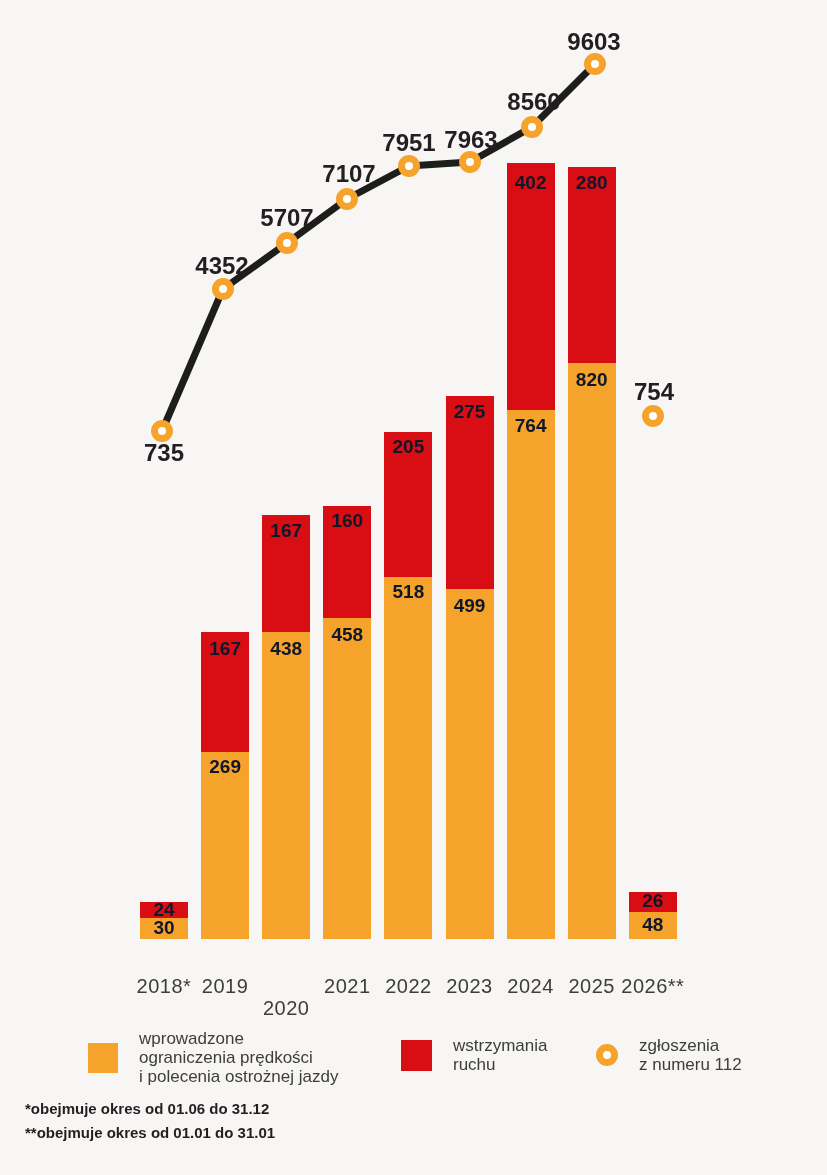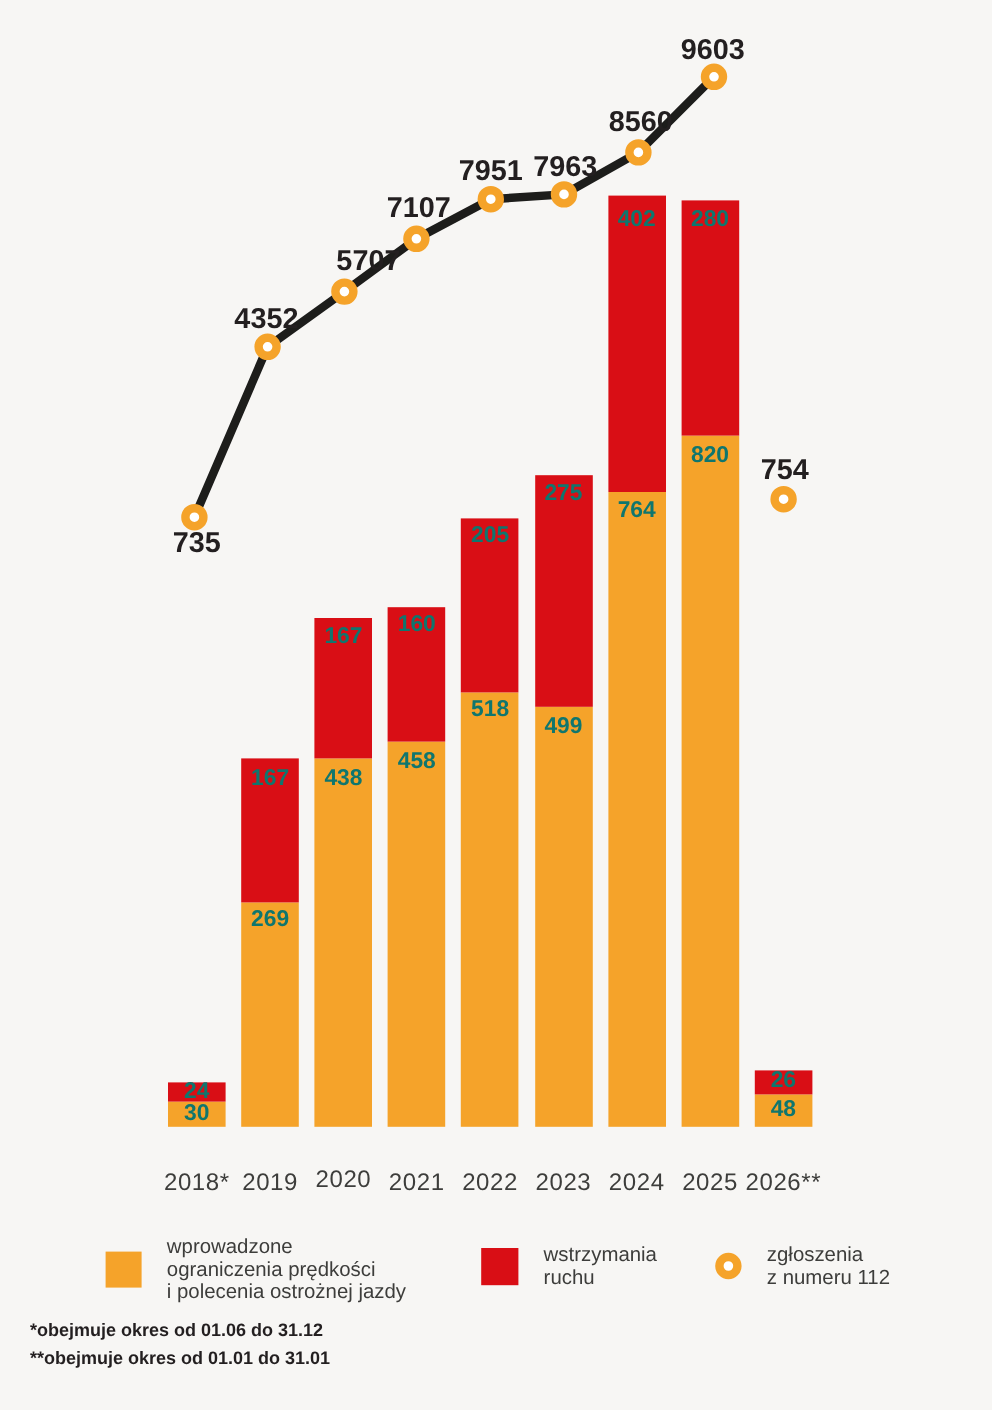--- a/index.html
+++ b/index.html
@@ -6,21 +6,21 @@
   .stage{
     position:relative;width:827px;height:1175px;margin:0 auto;
     background:#f7f6f4;overflow:hidden;
     font-family:"Liberation Sans","DejaVu Sans",sans-serif;
     color:#231f20;
   }
   .abs{position:absolute;}
   .bar-seg{position:absolute;}
   .seg-label{
     position:absolute;transform:translate(-50%,-50%);
-    font-weight:700;font-size:19px;color:#0f766e;white-space:nowrap;
+    font-weight:700;font-size:19px;color:#0f172a;white-space:nowrap;
   }
   .pt-label{
     position:absolute;transform:translate(-50%,-50%);
     font-weight:700;font-size:24px;color:#231f20;white-space:nowrap;
   }
   .year-label{
     position:absolute;transform:translate(-50%,-50%);
     font-size:20px;color:#3d3d3b;white-space:nowrap;letter-spacing:.5px;margin-top:12px;
   }
   .line-svg{position:absolute;left:0;top:0;}
@@ -53,21 +53,21 @@
       <div class="year-label" style="left: 164px; top: 974px;">2018*</div>
       <div class="bar-seg" style="left: 201.1px; top: 751.5px; width: 48px; height: 187.5px; background: rgb(245, 163, 42);"></div>
       <div class="bar-seg" style="left: 201.1px; top: 632px; width: 48px; height: 119.5px; background: rgb(217, 14, 21);"></div>
       <div class="seg-label" style="left: 225.1px; top: 767px;">269</div>
       <div class="seg-label" style="left: 225.1px; top: 649px;">167</div>
       <div class="year-label" style="left: 225.1px; top: 974px;">2019</div>
       <div class="bar-seg" style="left: 262.2px; top: 632px; width: 48px; height: 307px; background: rgb(245, 163, 42);"></div>
       <div class="bar-seg" style="left: 262.2px; top: 515px; width: 48px; height: 117px; background: rgb(217, 14, 21);"></div>
       <div class="seg-label" style="left: 286.2px; top: 649px;">438</div>
       <div class="seg-label" style="left: 286.2px; top: 531px;">167</div>
-      <div class="year-label" style="left: 286.2px; top: 972px;">2020</div>
+      <div class="year-label" style="left: 286.2px; top: 996px;">2020</div>
       <div class="bar-seg" style="left: 323.3px; top: 618px; width: 48px; height: 321px; background: rgb(245, 163, 42);"></div>
       <div class="bar-seg" style="left: 323.3px; top: 506px; width: 48px; height: 112px; background: rgb(217, 14, 21);"></div>
       <div class="seg-label" style="left: 347.3px; top: 635px;">458</div>
       <div class="seg-label" style="left: 347.3px; top: 521px;">160</div>
       <div class="year-label" style="left: 347.3px; top: 974px;">2021</div>
       <div class="bar-seg" style="left: 384.4px; top: 576.5px; width: 48px; height: 362.5px; background: rgb(245, 163, 42);"></div>
       <div class="bar-seg" style="left: 384.4px; top: 431.5px; width: 48px; height: 145px; background: rgb(217, 14, 21);"></div>
       <div class="seg-label" style="left: 408.4px; top: 592px;">518</div>
       <div class="seg-label" style="left: 408.4px; top: 447px;">205</div>
       <div class="year-label" style="left: 408.4px; top: 974px;">2022</div>
@@ -98,21 +98,21 @@
         <circle cx="287" cy="243" r="7.5" fill="#ffffff" stroke="#f5a32a" stroke-width="7"></circle>
         <circle cx="347" cy="199" r="7.5" fill="#ffffff" stroke="#f5a32a" stroke-width="7"></circle>
         <circle cx="409" cy="166" r="7.5" fill="#ffffff" stroke="#f5a32a" stroke-width="7"></circle>
         <circle cx="470" cy="162" r="7.5" fill="#ffffff" stroke="#f5a32a" stroke-width="7"></circle>
         <circle cx="532" cy="127" r="7.5" fill="#ffffff" stroke="#f5a32a" stroke-width="7"></circle>
         <circle cx="595" cy="64" r="7.5" fill="#ffffff" stroke="#f5a32a" stroke-width="7"></circle>
         <circle cx="653" cy="416" r="7.5" fill="#ffffff" stroke="#f5a32a" stroke-width="7"></circle>
       </svg>
       <div class="pt-label" style="left: 164px; top: 453px;">735</div>
       <div class="pt-label" style="left: 222px; top: 266px;">4352</div>
-      <div class="pt-label" style="left: 287px; top: 218px; margin-left: 20px;">5707</div>
+      <div class="pt-label" style="left: 287px; top: 218px;">5707</div>
       <div class="pt-label" style="left: 349px; top: 174px;">7107</div>
       <div class="pt-label" style="left: 409px; top: 143px;">7951</div>
       <div class="pt-label" style="left: 471px; top: 140px;">7963</div>
       <div class="pt-label" style="left: 534px; top: 102px;">8560</div>
       <div class="pt-label" style="left: 594px; top: 42px;">9603</div>
       <div class="pt-label" style="left: 654px; top: 392px;">754</div>
     </div>
 
   <div class="legend-item" style="left:88px;top:1029px;">
     <span class="swatch square-orange"></span>

